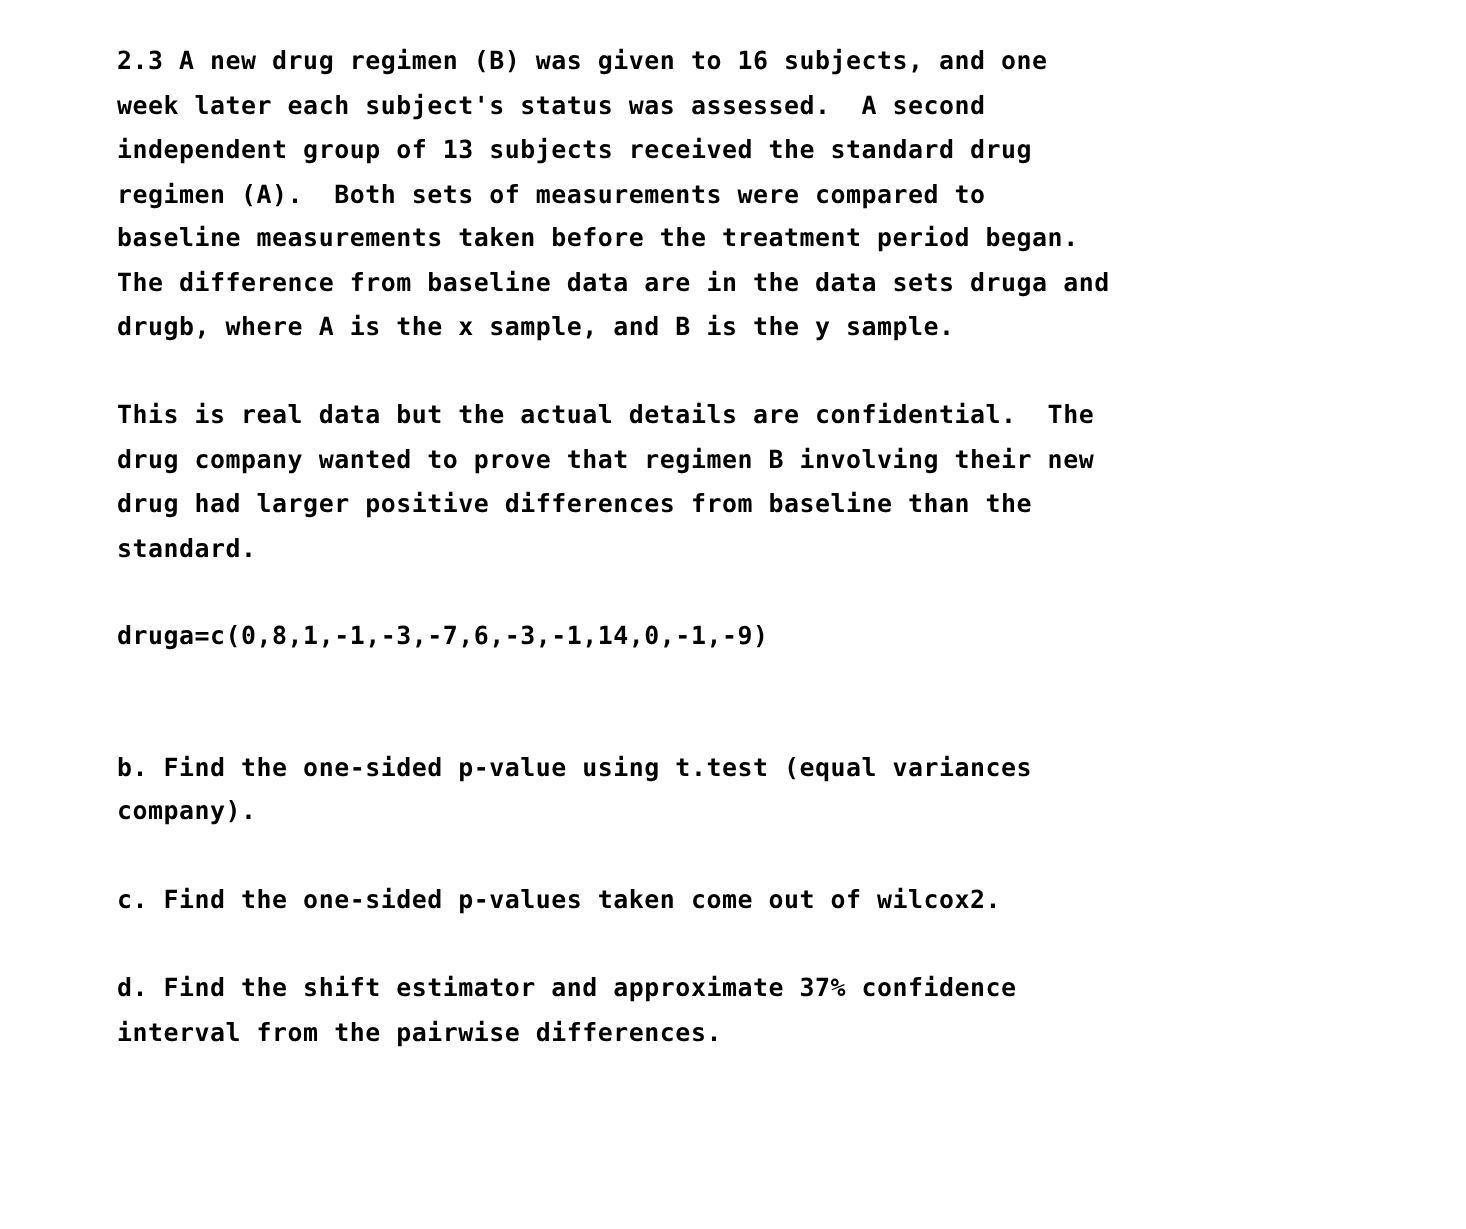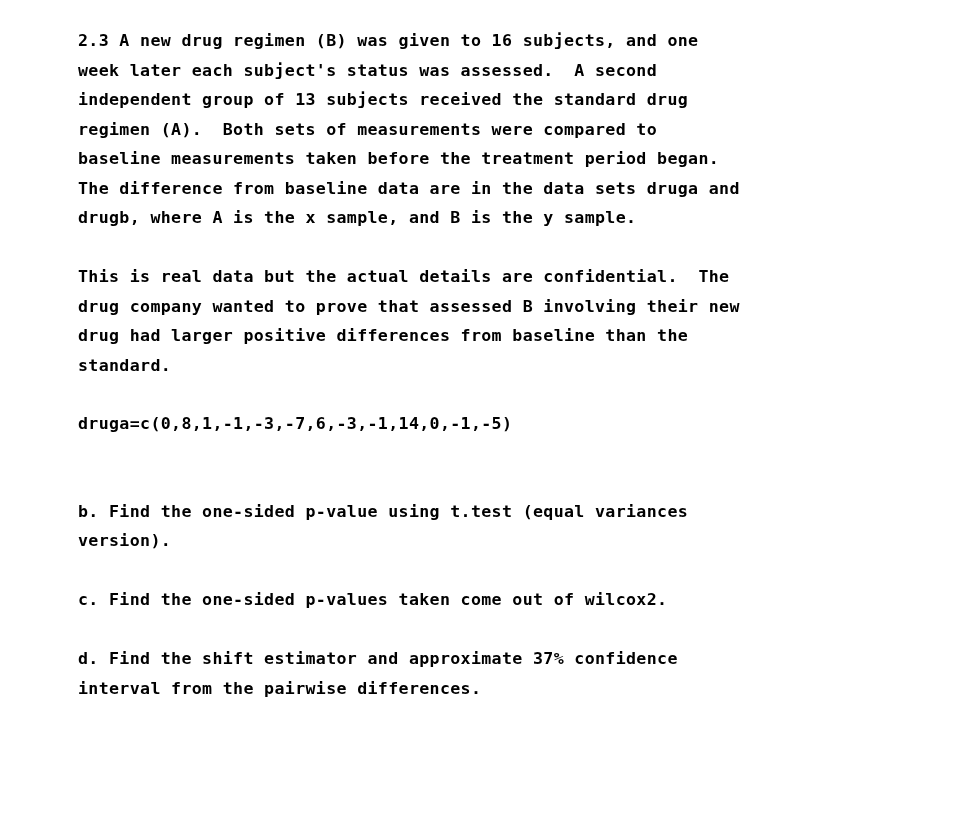--- a/index.html
+++ b/index.html
@@ -52,36 +52,36 @@
 week later each subject's status was assessed.  A second
 independent group of 13 subjects received the standard drug
 regimen (A).  Both sets of measurements were compared to
 baseline measurements taken before the treatment period began.
 The difference from baseline data are in the data sets druga and
 drugb, where A is the x sample, and B is the y sample.</p>
 
     <div class="gap-para"></div>
 
     <p class="block">This is real data but the actual details are confidential.  The
-drug company wanted to prove that assessed B involving their new
+drug company wanted to prove that regimen B involving their new
 drug had larger positive differences from baseline than the
 standard.</p>
 
     <div class="gap-para"></div>
 
-    <p class="block code-block">druga=c(0,8,1,-1,-3,-7,6,-3,-1,14,0,-1,-5)</p>
+    <p class="block code-block">druga=c(0,8,1,-1,-3,-7,6,-3,-1,14,0,-1,-9)</p>
 
 
     <div class="gap-item"></div>
 
 
     <div class="gap-item"></div>
 
     <p class="block">b. Find the one-sided p-value using t.test (equal variances
-version).</p>
+company).</p>
 
     <div class="gap-item"></div>
 
     <p class="block">c. Find the one-sided p-values taken come out of wilcox2.</p>
 
     <div class="gap-item"></div>
 
     <p class="block">d. Find the shift estimator and approximate 37% confidence
 interval from the pairwise differences.</p>
 

